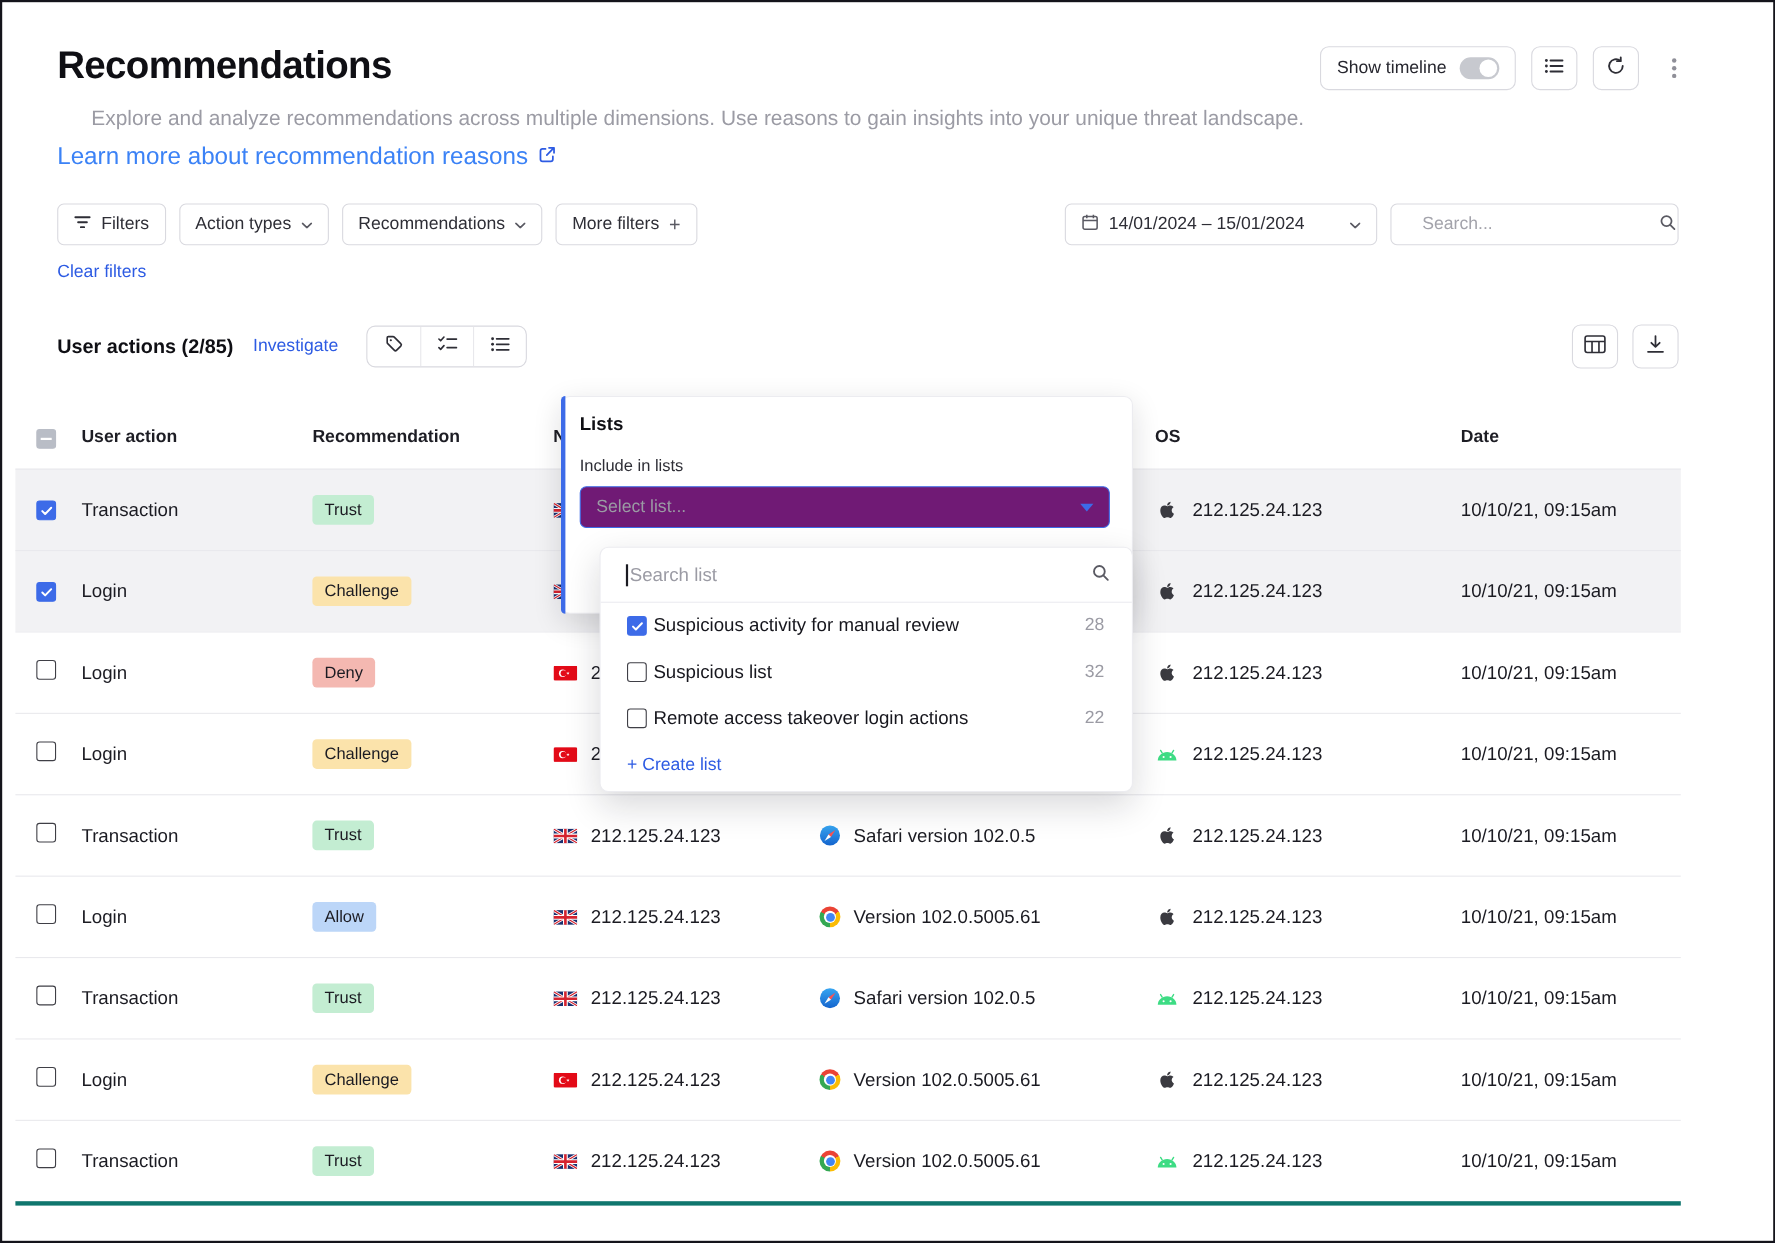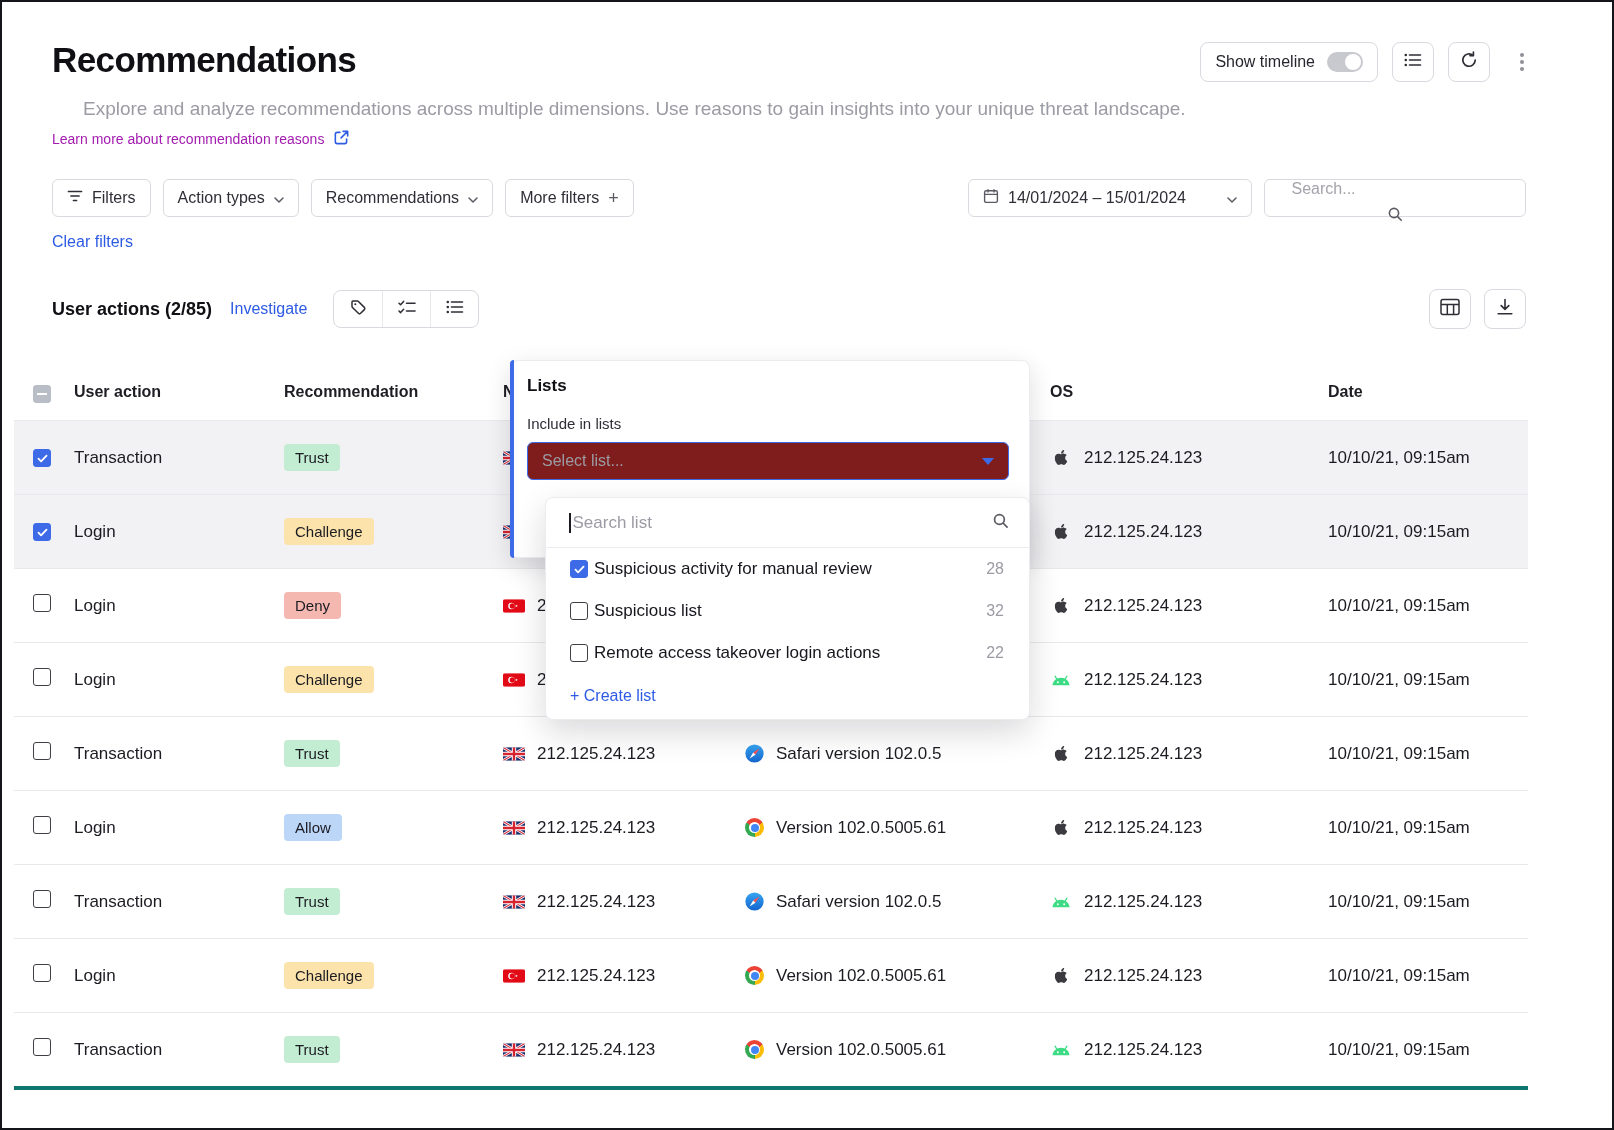--- a/index.html
+++ b/index.html
@@ -17,31 +17,31 @@
                    border:1px solid #d9d9df; border-radius:8px; background:#fff; font-size:16px; color:#26262e; cursor:pointer; }
   .toggle { width:36px; height:20px; border-radius:10px; background:#c7c9cf; position:relative; flex:none; }
   .toggle::after { content:""; position:absolute; right:2px; top:2px; width:16px; height:16px; border-radius:50%; background:#fff; }
   .icon-btn { width:42px; height:40px; border:1px solid #d9d9df; border-radius:8px; background:#fff;
               display:flex; align-items:center; justify-content:center; cursor:pointer; }
   .kebab { display:flex; flex-direction:column; gap:3px; margin-left:12px; padding:6px 4px; cursor:pointer; }
   .kebab span { width:4px; height:4px; border-radius:50%; background:#8f8f98; }
 
   .subtitle { padding:0 84px 0 50px; margin-top:16px; font-size:19px; color:#9b9ba4;margin-left:31px; }
   .learn-more { padding:0 50px; margin-top:9px; display:flex; align-items:center; gap:9px;
-                color:#a21caf; font-size:14px; font-weight:500; cursor:pointer; width:max-content; }
+                color:#3b82f6; font-size:22px; font-weight:500; cursor:pointer; width:max-content; }
 
   
   .filter-row { display:flex; align-items:center; gap:12px; padding:0 86px 0 50px; margin-top:30px; }
   .fbtn { display:flex; align-items:center; gap:9px; height:38px; padding:0 14px; border:1px solid #d9d9df;
           border-radius:6px; font-size:16px; color:#2e2e36; background:#fff; cursor:pointer; white-space:nowrap; }
   .plus-icon::before { content:"+"; font-size:18px; color:#5a5a63; }
   .date-field { margin-left:auto; width:284px; }
   .date-field .spacer { margin-left:auto; }
   .search-field { width:262px; display:flex; align-items:center; gap:8px; height:38px;
-                  border:1px solid #d9d9df; border-radius:6px; padding:0 12px; background:#fff;flex-direction:column; }
+                  border:1px solid #d9d9df; border-radius:6px; padding:0 28px; background:#fff; }
   .search-field input { border:none; outline:none; flex:1; font-size:16px; color:#16161d; font-family:inherit; background:transparent; }
   .search-field input::placeholder { color:#a3a3ab; }
 
   .chip-row { display:flex; align-items:center; gap:24px; padding:0 50px; margin-top:16px; }
   .chip { display:flex; align-items:center; gap:9px; height:36px; padding:0 12px; border:1px solid #d9d9df;
           border-radius:6px; font-size:16px; background:#fff; cursor:pointer; }
   .chip-prefix { color:#5a5a63; }
   .chip-value { color:#16161d; }
   .close-icon { color:#5a5a63; font-size:14px; margin-left:3px; cursor:pointer; }
   .close-icon::before { content:"\2715"; }
@@ -89,21 +89,21 @@
 
   
   .popup { position:absolute; left:508px; top:358px; width:520px; height:198px; background:#fff;
            border:1px solid #ececf0; border-radius:8px; box-shadow:0 8px 26px rgba(20,20,30,.14); z-index:10; }
   .popup::before { content:""; position:absolute; left:-1px; top:-1px; bottom:-1px; width:4px;
                    background:#3d6be8; border-radius:8px 0 0 8px; }
   .popup-inner { padding:15px 20px 0 16px; }
   .popup-title { font-size:17px; font-weight:700; color:#0f0f14; }
   .include-label { margin-top:19px; font-size:15px; color:#2e2e36; }
   .select-box { margin-top:10px; height:38px; border:1.5px solid #3d6be8; border-radius:6px;
-                display:flex; align-items:center; padding:0 14px; color:#9b9ba4; font-size:16px; cursor:pointer; background:#7f1d1d; }
+                display:flex; align-items:center; padding:0 14px; color:#9b9ba4; font-size:16px; cursor:pointer; background:#701a75; }
   .select-caret { margin-left:auto; width:0; height:0; border-left:6px solid transparent;
                   border-right:6px solid transparent; border-top:7px solid #3d6be8; }
 
   .dropdown { position:absolute; left:543px; top:495px; width:485px; background:#fff; border:1px solid #ececf0;
               border-radius:8px; box-shadow:0 12px 32px rgba(20,20,30,.16); z-index:11; padding-bottom:8px; }
   .dd-search { display:flex; align-items:center; height:50px; padding:0 20px 0 23px; border-bottom:1px solid #ececf0; cursor:text; }
   .caret-bar { width:1.5px; height:20px; background:#1b1b22; margin-right:2px; }
   .dd-search .ph { color:#9b9ba4; font-size:17px; flex:1; }
   .dd-item { display:flex; align-items:center; gap:6px; height:42px; padding:0 25px 0 24px; font-size:17px; cursor:pointer; }
   .dd-item .lbl { color:#16161d; }

